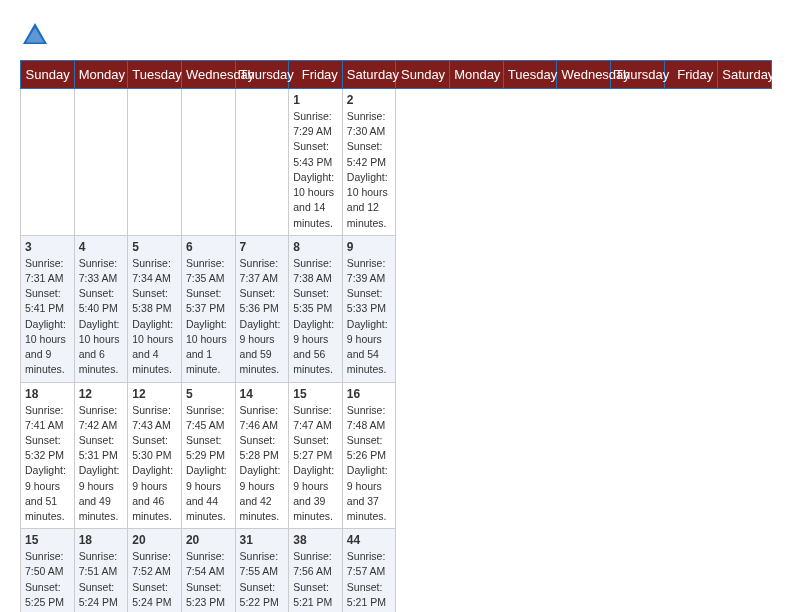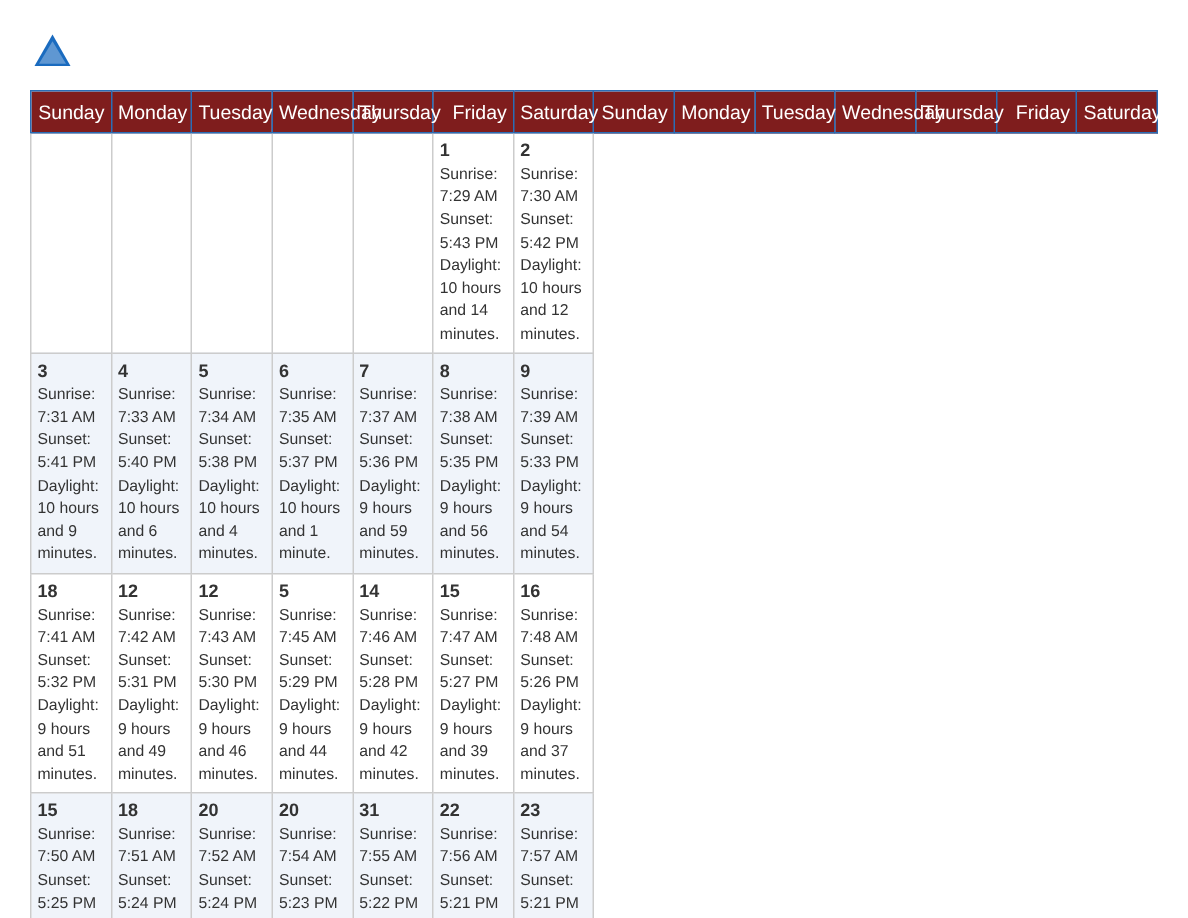--- a/index.html
+++ b/index.html
@@ -215,22 +215,22 @@
         </td>
         <td>
           <span class="day-num">20</span>
           <div class="day-info">Sunrise: 7:54 AM<br>Sunset: 5:23 PM<br>Daylight: 9 hours and 29 minutes.</div>
         </td>
         <td>
           <span class="day-num">31</span>
           <div class="day-info">Sunrise: 7:55 AM<br>Sunset: 5:22 PM<br>Daylight: 9 hours and 27 minutes.</div>
         </td>
         <td>
-          <span class="day-num">22</span>
+          <span class="day-num">38</span>
           <div class="day-info">Sunrise: 7:56 AM<br>Sunset: 5:21 PM<br>Daylight: 9 hours and 25 minutes.</div>
         </td>
         <td>
-          <span class="day-num">23</span>
+          <span class="day-num">44</span>
           <div class="day-info">Sunrise: 7:57 AM<br>Sunset: 5:21 PM<br>Daylight: 9 hours and 23 minutes.</div>
         </td>
       </tr>
     </tbody>
 </table>
 
 </body></html>

